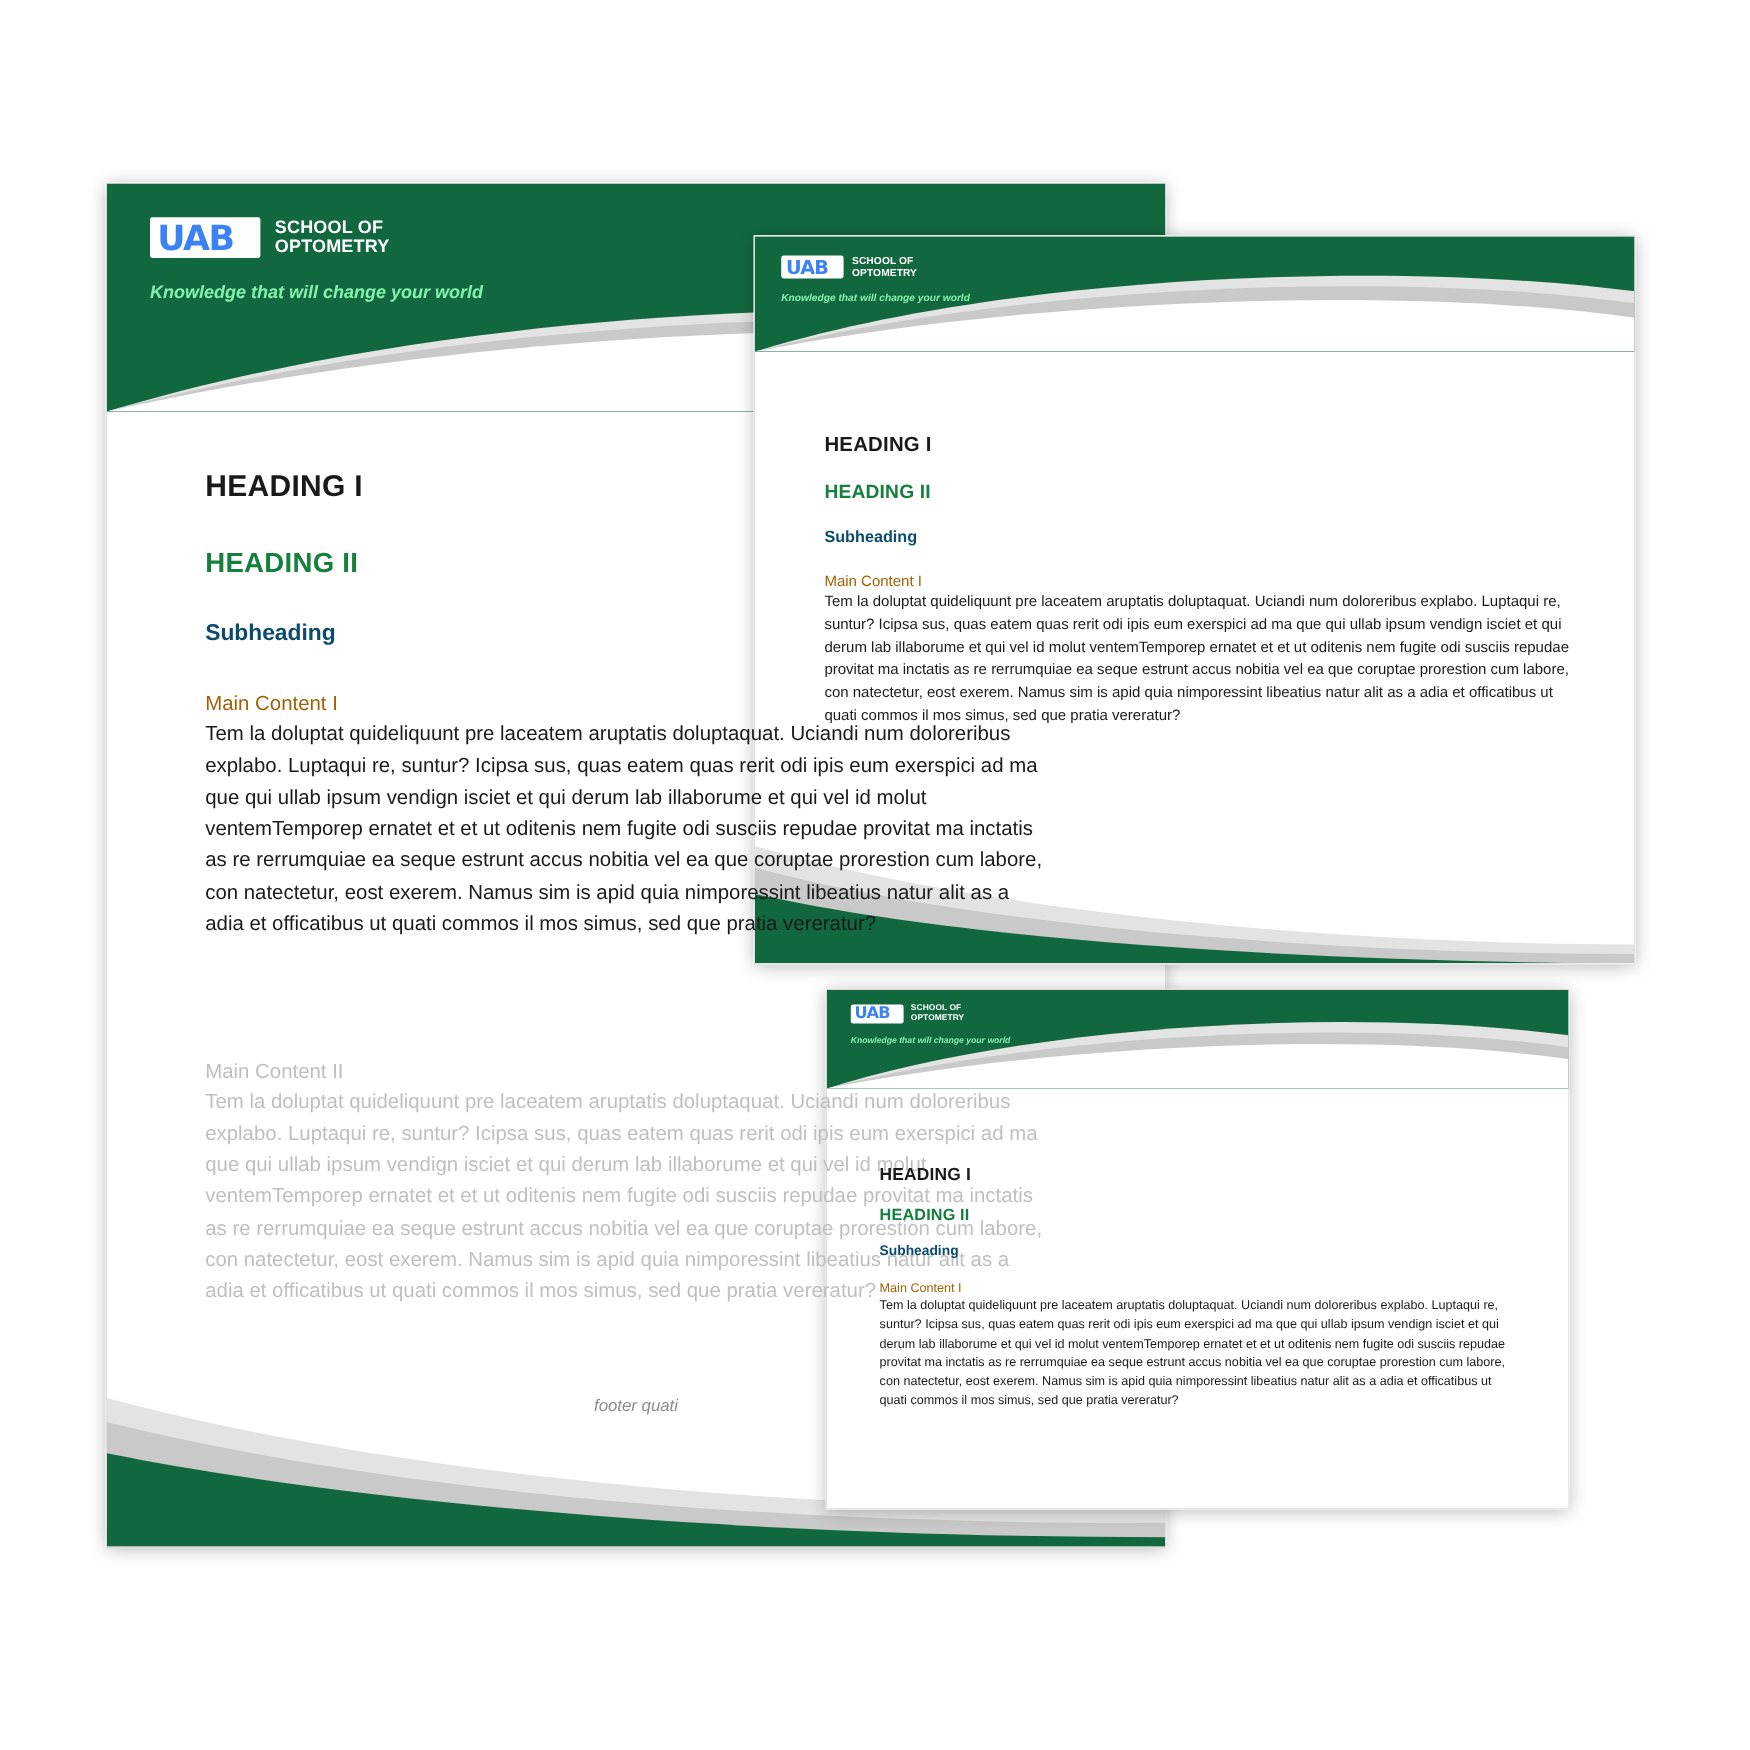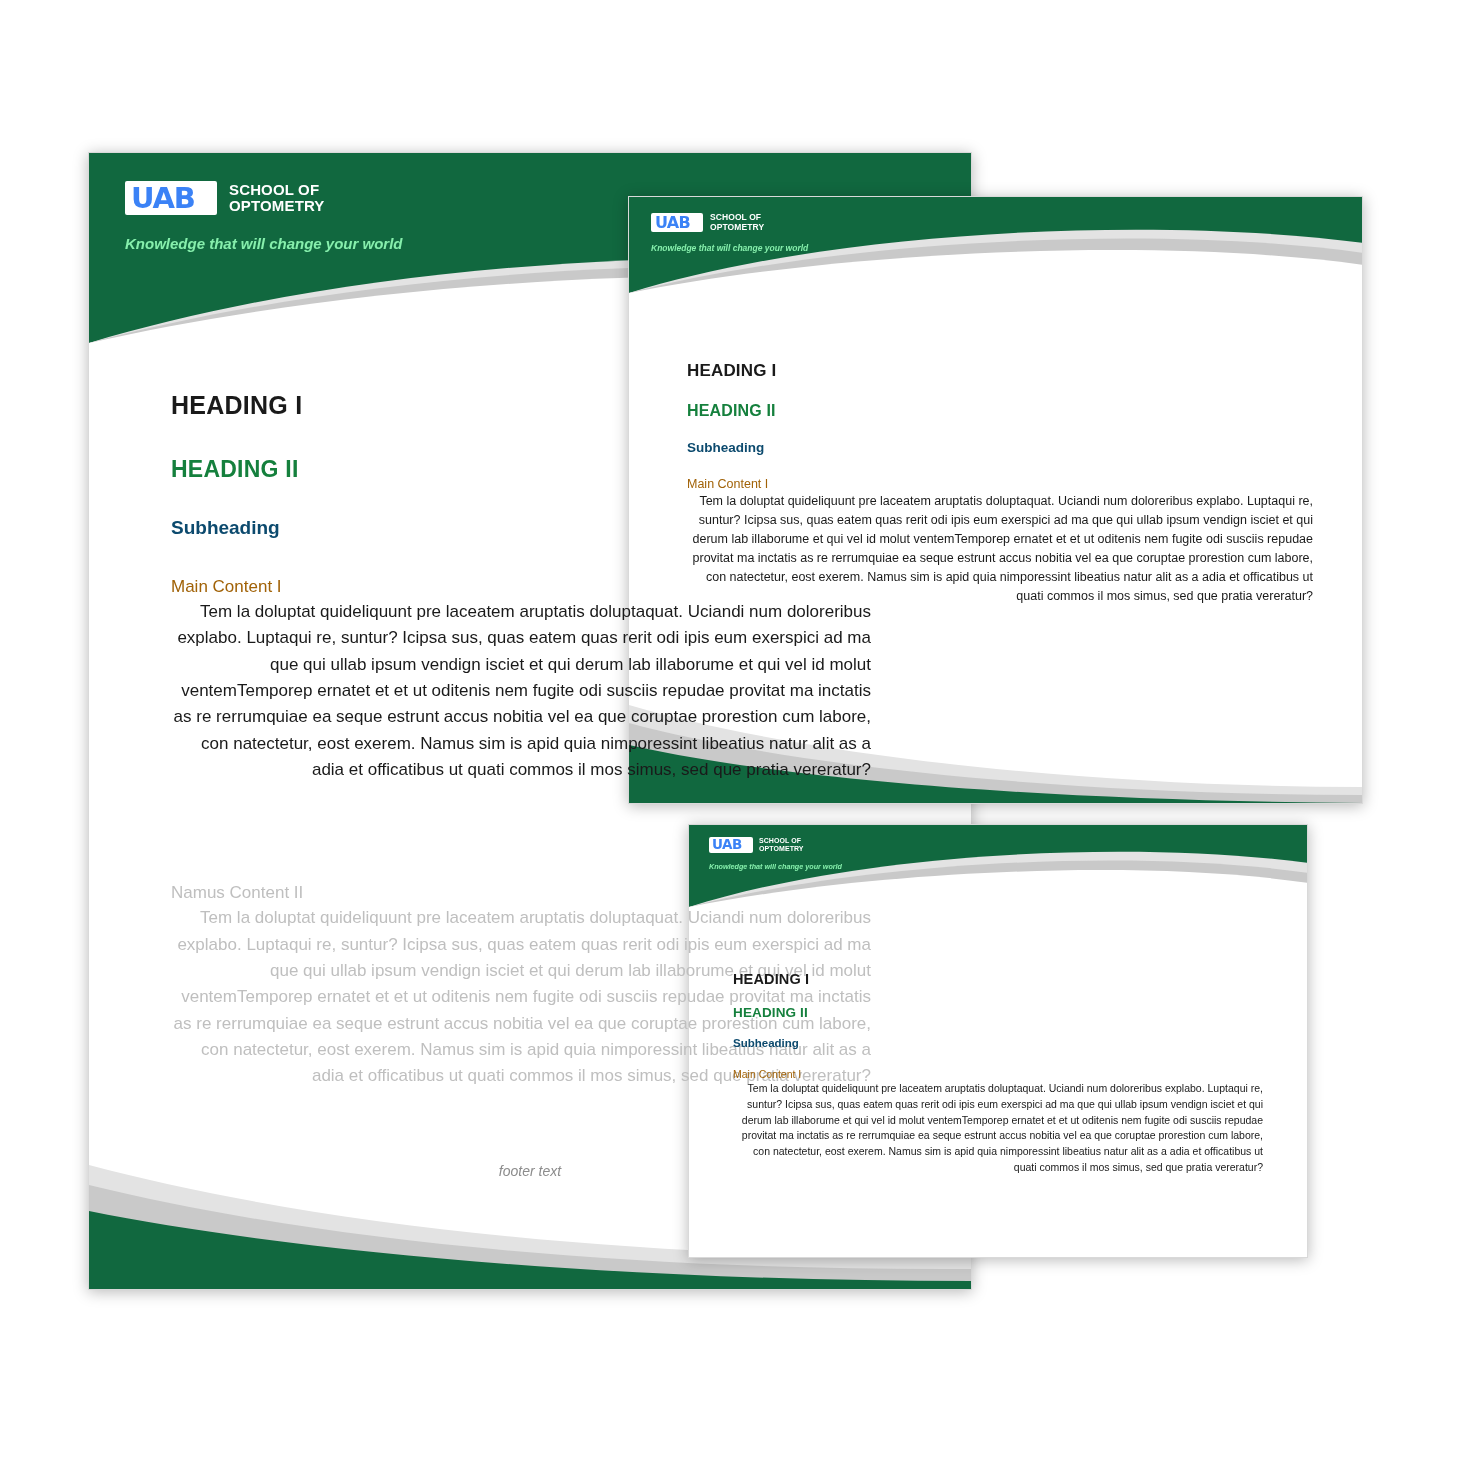--- a/index.html
+++ b/index.html
@@ -118,21 +118,20 @@
   }
   .subhead {
     font-weight: 700;
     color: #0c4a6e;
   }
   .mc-label {
     color: #a16207;
   }
   .mc-body {
     color: #1a1a1a;
-    text-align: right;
   }
   .muted .mc-label, .muted .mc-body { color: #bfbfbf; }
 
   .footer-text {
     position: absolute;
     text-align: center;
     font-style: italic;
     color: #8c8c8c;
     z-index: 3;
   }
@@ -235,27 +234,27 @@
         <div class="h2">HEADING II</div>
         <div class="subhead">Subheading</div>
 
         <div class="block1">
           <p class="mc-label">Main Content I</p>
           <p class="mc-body">Tem la doluptat quideliquunt pre laceatem aruptatis doluptaquat.
 Uciandi num doloreribus explabo. Luptaqui re, suntur? Icipsa sus, quas eatem quas rerit odi ipis eum exerspici ad ma que qui ullab ipsum vendign isciet et qui derum lab illaborume et qui vel id molut ventemTemporep ernatet et et ut oditenis nem fugite odi susciis repudae provitat ma inctatis as re rerrumquiae ea seque estrunt accus nobitia vel ea que coruptae prorestion cum labore, con natectetur, eost exerem. Namus sim is apid quia nimporessint libeatius natur alit as a adia et officatibus ut quati commos il mos simus, sed que pratia vereratur?</p>
         </div>
 
         <div class="block2 muted">
-          <p class="mc-label">Namus Content II</p>
+          <p class="mc-label">Main Content II</p>
           <p class="mc-body">Tem la doluptat quideliquunt pre laceatem aruptatis doluptaquat.
 Uciandi num doloreribus explabo. Luptaqui re, suntur? Icipsa sus, quas eatem quas rerit odi ipis eum exerspici ad ma que qui ullab ipsum vendign isciet et qui derum lab illaborume et qui vel id molut ventemTemporep ernatet et et ut oditenis nem fugite odi susciis repudae provitat ma inctatis as re rerrumquiae ea seque estrunt accus nobitia vel ea que coruptae prorestion cum labore, con natectetur, eost exerem. Namus sim is apid quia nimporessint libeatius natur alit as a adia et officatibus ut quati commos il mos simus, sed que pratia vereratur?</p>
         </div>
       </div>
 
-      <div class="footer-text">footer text</div>
+      <div class="footer-text">footer quati</div>
 
       <div class="footer-swoosh">
         <svg width="884" height="160" viewBox="0 0 884 160" preserveAspectRatio="none" aria-hidden="true">
           <path d="M0 36 C 210 92, 520 130, 884 128 L884 160 L0 160 Z" fill="#e3e3e3"></path>
           <path d="M0 56 C 210 108, 520 142, 884 140 L884 160 L0 160 Z" fill="#c9c9c9"></path>
           <path d="M0 82 C 200 122, 520 152, 884 152 L884 160 L0 160 Z" fill="#11683f"></path>
         </svg>
       </div>
 
     </div>

